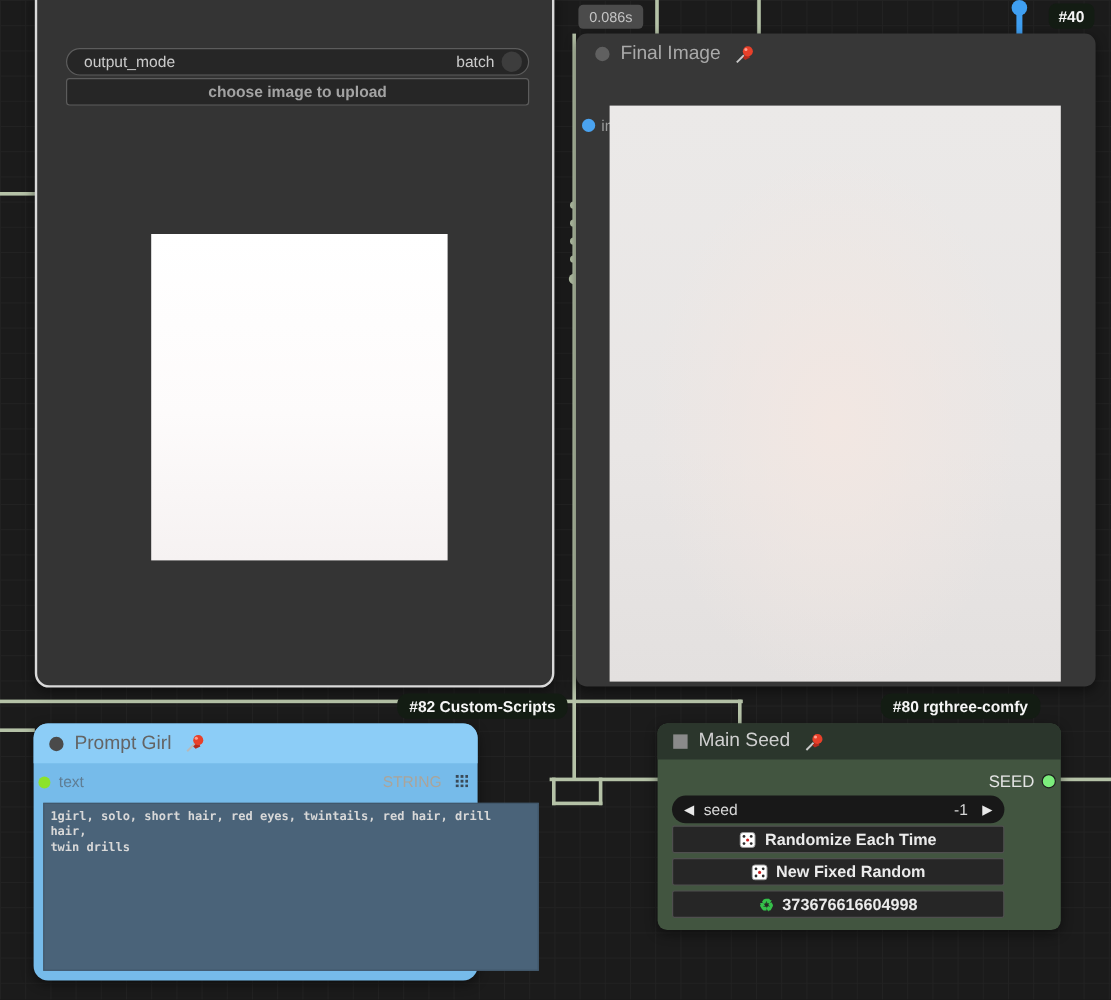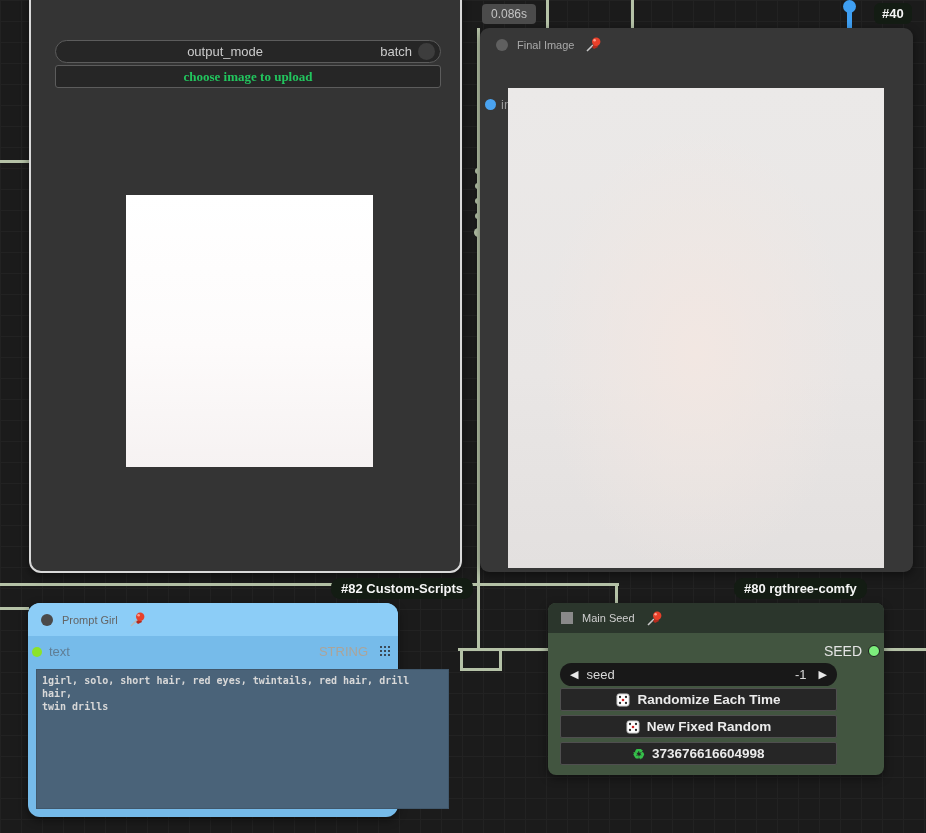--- a/index.html
+++ b/index.html
@@ -19,44 +19,44 @@
   }
   
   .link { position:absolute; background:#b5c2a7; z-index:1; }
   .link.h { height:3px; }
   .link.v { width:3px; }
   .link-dot { position:absolute; background:#b5c2a7; border-radius:50%; z-index:1; }
   .link.blue { background:#3f9ff2; }
   .blue-cap { position:absolute; width:13px; height:13px; border-radius:50%; background:#3f9ff2; z-index:1; }
   
   .node { position:absolute; z-index:2; box-shadow:0 3px 10px rgba(0,0,0,.45); }
-  .node-title { font-size:11px; display:flex; align-items:center; gap:9px; }
+  .node-title { font-size:16px; display:flex; align-items:center; gap:9px; }
   .collapse-dot { width:12px; height:12px; border-radius:50%; flex:0 0 auto; }
   .collapse-square { width:12px; height:12px; flex:0 0 auto; }
   .pin { width:17px; height:17px; flex:0 0 auto; margin-left:2px; }
   
   #loader-node {
     left:29px; top:-14px; width:433px; height:587px;
     background:#343434; border:2px solid #d9d9d9; border-radius:12px;
   }
   .widget-pill {
     position:absolute; left:24px; width:386px; height:23px;
     background:#262626; border:1px solid #5c5c5c; border-radius:12px;
     display:flex; align-items:center; padding:0 5px 0 14px;
     font-size:13px; color:#cbcbcb;
   }
   .widget-pill .wlabel { flex:1 1 auto; }
   .widget-pill .wvalue { margin-right:6px; }
   .knob { width:17px; height:17px; border-radius:50%; background:#3d3d3d; }
   #upload-btn {
     position:absolute; left:24px; top:77px; width:386px; height:23px;
     background:#262626; border:1px solid #5c5c5c; border-radius:3px;
-    font-size:13px; font-weight:bold; color:#22c55e;
+    font-size:13px; font-weight:bold; color:#a3a3a3;
     display:flex; align-items:center; justify-content:center;
-    font-family:Liberation Serif, serif;
+    font-family:Liberation Sans, sans-serif;
   }
   #loader-preview {
     position:absolute; left:95px; top:207px; width:247px; height:272px;
     background:linear-gradient(180deg,#ffffff 0%,#fdfbfb 55%,#f6f2f2 100%);
   }
   
   #final-node {
     left:480px; top:28px; width:433px; height:544px;
     background:#373737; border-radius:9px;
   }
@@ -171,21 +171,21 @@
   <div class="link h" style="left:460px; top:668px; width:42px;"></div>
   <div class="link v" style="left:499px; top:648px; height:23px;"></div>
   <div class="link h" style="left:0px; top:607px; width:29px;"></div>
   <div class="link v" style="left:546px; top:0px; height:29px;"></div>
   <div class="link v" style="left:631px; top:0px; height:29px;"></div>
   <div class="link h" style="left:841px; top:648px; width:85px;"></div>
   <div class="link v blue" style="left:847px; top:6px; width:5px; height:23px;"></div>
   <div class="blue-cap" style="left:843px; top:0px;"></div>
 
   <div class="node" id="loader-node">
-    <div class="widget-pill" style="top:52px;text-align:center;">
+    <div class="widget-pill" style="top:52px;">
       <span class="wlabel">output_mode</span>
       <span class="wvalue">batch</span>
       <span class="knob"></span>
     </div>
     <div id="upload-btn">choose image to upload</div>
     <div id="loader-preview"></div>
   </div>
 
   <div class="node" id="final-node">
     <div class="node-title">

